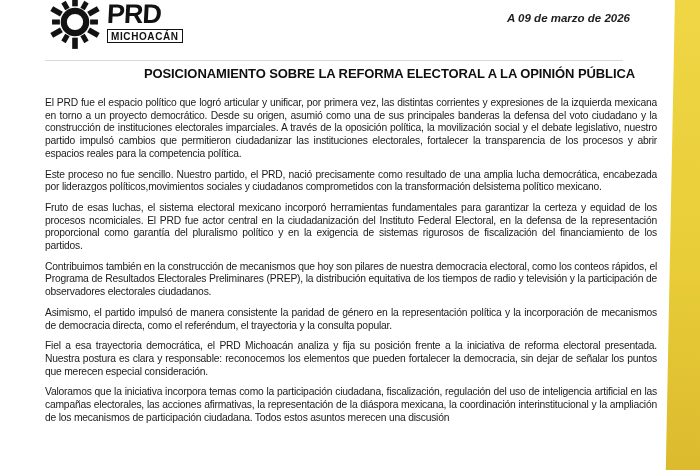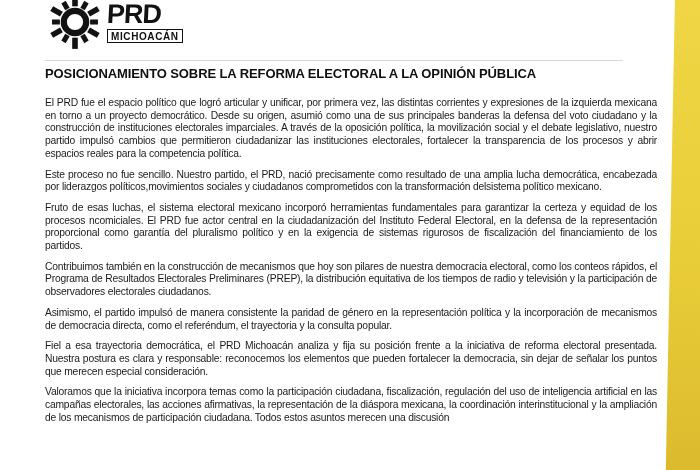--- a/index.html
+++ b/index.html
@@ -84,21 +84,21 @@
     border: none;
     border-top: 1px solid #d9d9d9;
     margin: 0;
   }
   .doc-title {
     position: absolute;
     top: 66px;
     left: 45px;
     width: 590px;
     margin: 0;
-    text-align: left;
+    text-align: right;
     font-size: 13px;
     font-weight: bold;
     letter-spacing: -0.1px;
     color: #0f0f0f;
   }
   .doc-body {
     position: absolute;
     top: 97px;
     left: 45px;
     width: 612px;
@@ -163,20 +163,21 @@
           <g transform="rotate(330 50 50)">
               <rect x="45.5" y="9" width="9" height="14"></rect>
             </g>
         </g>
       </svg>
       <div class="logo-text">
         <div class="logo-party">PRD</div>
         <div class="logo-region">MICHOACÁN</div>
       </div>
     </div>
+    <div class="doc-date">A 09 de marzo de 2026</div>
   </header>
 
   <hr class="header-divider">
 
   <h1 class="doc-title">POSICIONAMIENTO SOBRE LA REFORMA ELECTORAL A LA OPINIÓN PÚBLICA</h1>
 
   <main class="doc-body">
     <p>El PRD fue el espacio político que logró articular y unificar, por primera vez, las distintas corrientes y expresiones de la izquierda mexicana en torno a un proyecto democrático. Desde su origen, asumió como una de sus principales banderas la defensa del voto ciudadano y la construcción de instituciones electorales imparciales. A través de la oposición política, la movilización social y el debate legislativo, nuestro partido impulsó cambios que permitieron ciudadanizar las instituciones electorales, fortalecer la transparencia de los procesos y abrir espacios reales para la competencia política.</p>
     <p>Este proceso no fue sencillo. Nuestro partido, el PRD, nació precisamente como resultado de una amplia lucha democrática, encabezada por liderazgos políticos,movimientos sociales y ciudadanos comprometidos con la transformación delsistema político mexicano.</p>
     <p>Fruto de esas luchas, el sistema electoral mexicano incorporó herramientas fundamentales para garantizar la certeza y equidad de los procesos ncomiciales. El  PRD fue actor central en la ciudadanización del Instituto Federal Electoral, en la defensa de la representación proporcional como garantía del pluralismo político y en la exigencia de sistemas rigurosos de fiscalización del financiamiento de los partidos.</p>

